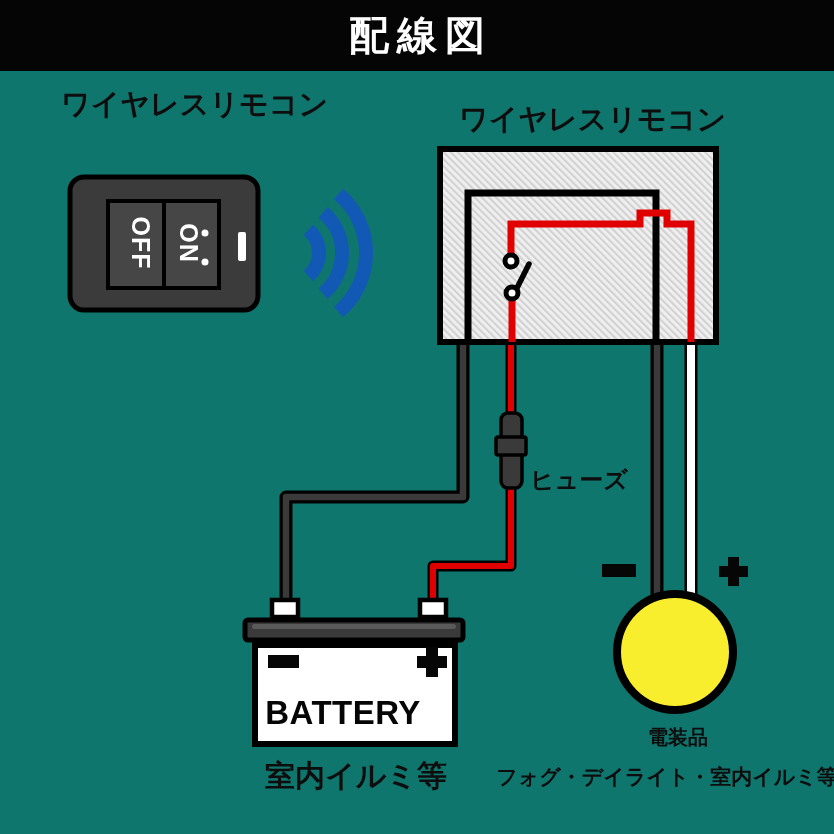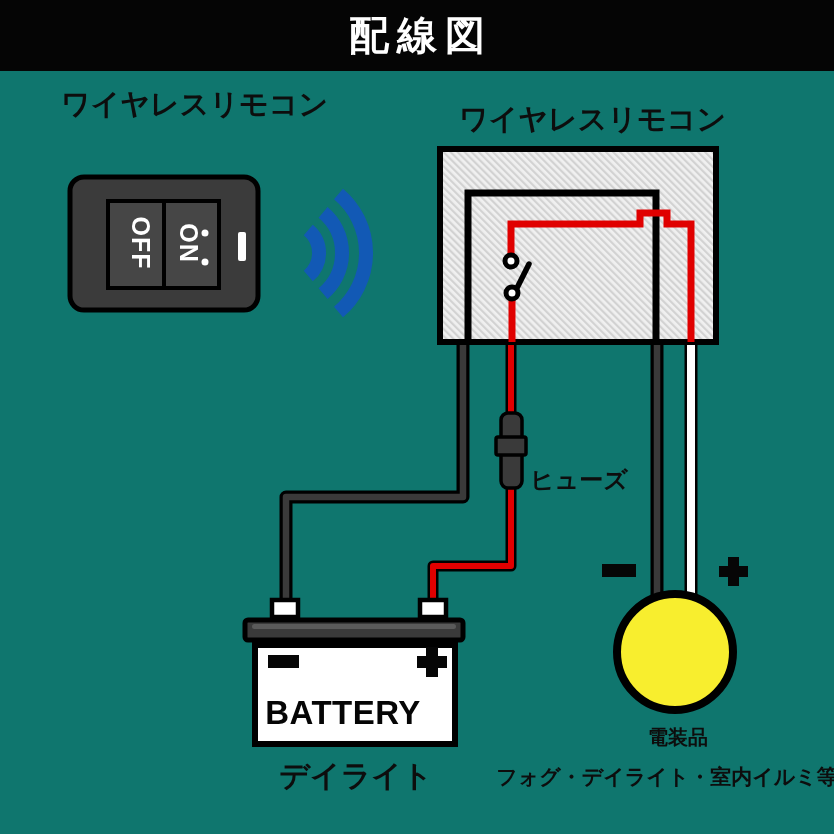--- a/index.html
+++ b/index.html
@@ -139,20 +139,20 @@
         <rect class="sign" x="728" y="557" width="11" height="29"></rect>
       </g>
       <circle class="accessory-circle" cx="675" cy="652" r="58"></circle>
     </g>
   </svg>
 
   <div class="label lbl-remote">ワイヤレスリモコン</div>
   <div class="label lbl-switch">ワイヤレスリモコン</div>
   <div class="label lbl-fuse">ヒューズ</div>
   <div class="label lbl-battery-text">BATTERY</div>
-  <div class="label lbl-battery">デイライト</div>
+  <div class="label lbl-battery">室内イルミ等</div>
   <div class="label lbl-accessory">電装品</div>
   <div class="label lbl-accessory-sub">フォグ・デイライト・室内イルミ等</div>
 
   <div class="rot-label rot-off">OFF</div>
   <div class="rot-label rot-on">ON</div>
 
 </div>
 
 </body></html>

